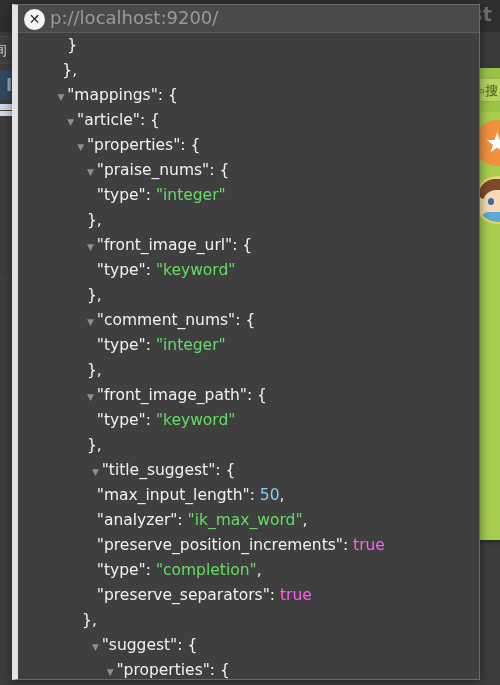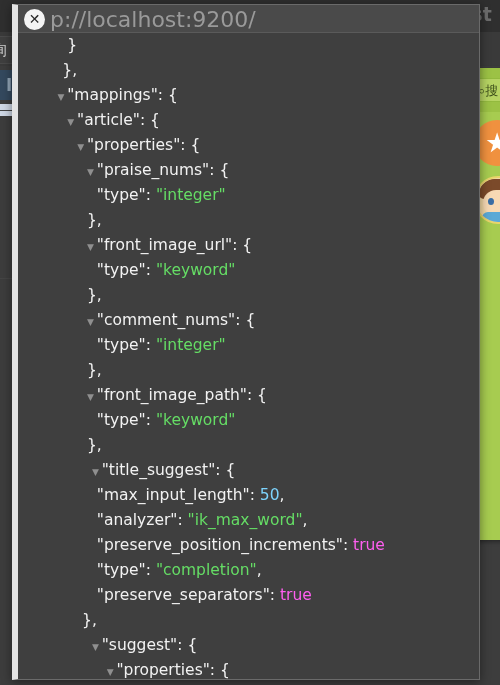--- a/index.html
+++ b/index.html
@@ -101,21 +101,21 @@
   #json-titlebar{
     position:absolute;left:0;top:0;width:100%;height:28px;
     background:#4a4a4a;border-bottom:1px solid #5a5a5a;box-sizing:border-box;
   }
   .jw-close{
     position:absolute;left:6px;top:4px;width:21px;height:21px;border-radius:50%;
     background:#f4f4f4;color:#2a2a2a;font-size:14px;font-weight:bold;
     line-height:21px;text-align:center;
   }
   .jw-url{
-    position:absolute;left:32px;top:2px;font-size:22px;color:#9a9a9a;
+    position:absolute;left:32px;top:2px;font-size:18px;color:#9a9a9a;
     white-space:nowrap;
   }
   #json-body{
     position:absolute;left:0;top:28px;width:100%;height:648px;
     font-family:"DejaVu Sans","Liberation Sans",sans-serif;
     font-size:15.5px;line-height:25px;color:#f2f2f2;
     white-space:pre;overflow:hidden;
   }
   .jline{height:25px;position:relative;}
   .tri{color:#8f8f8f;font-size:9px;}

